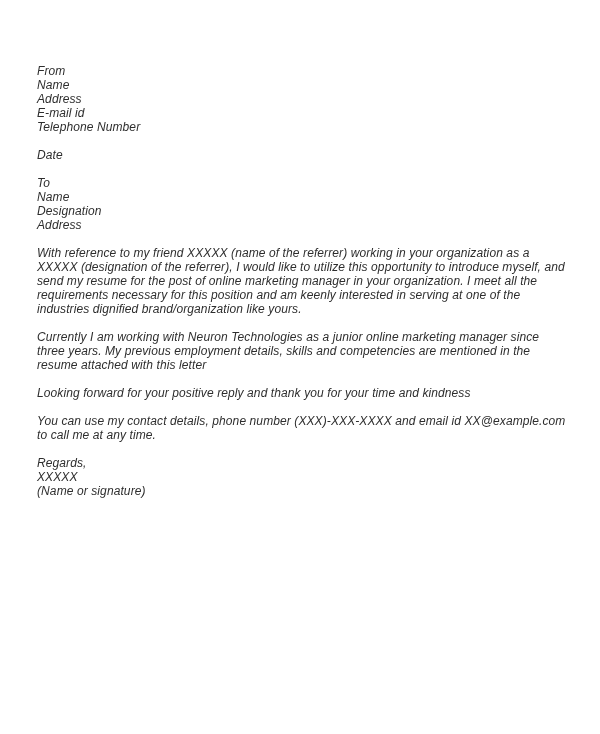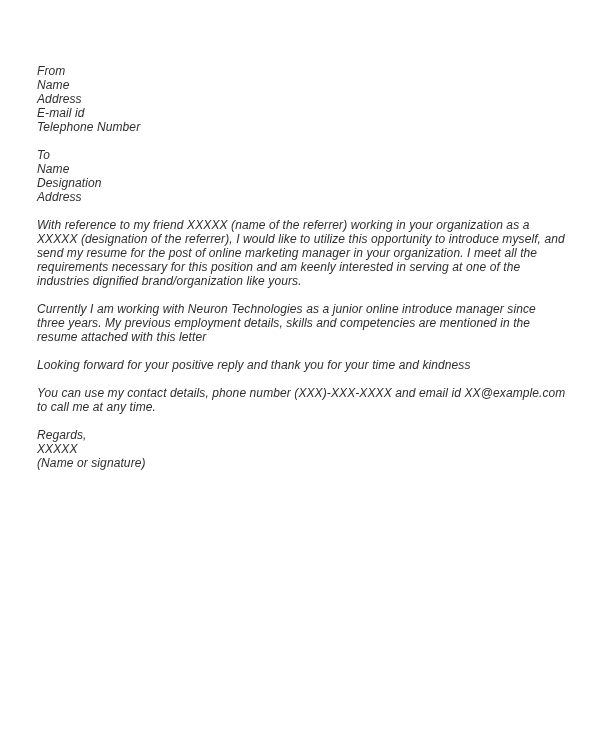--- a/index.html
+++ b/index.html
@@ -35,30 +35,31 @@
 </style>
 </head>
 <body>
 
 <div class="letter">
   <div class="block">From
 Name
 Address
 E-mail id
 Telephone Number</div>
+  <div class="block">Date</div>
   <div class="block">To
 Name
 Designation
 Address</div>
   <div class="block">With reference to my friend XXXXX (name of the referrer) working in your organization as a
 XXXXX (designation of the referrer), I would like to utilize this opportunity to introduce myself, and
 send my resume for the post of online marketing manager in your organization. I meet all the
 requirements necessary for this position and am keenly interested in serving at one of the
 industries dignified brand/organization like yours.</div>
-  <div class="block">Currently I am working with Neuron Technologies as a junior online introduce manager since
+  <div class="block">Currently I am working with Neuron Technologies as a junior online marketing manager since
 three years. My previous employment details, skills and competencies are mentioned in the
 resume attached with this letter</div>
   <div class="block">Looking forward for your positive reply and thank you for your time and kindness</div>
   <div class="block">You can use my contact details, phone number (XXX)-XXX-XXXX and email id XX@example.com
 to call me at any time.</div>
   <div class="block">Regards,
 XXXXX
 (Name or signature)</div>
 </div>
 

